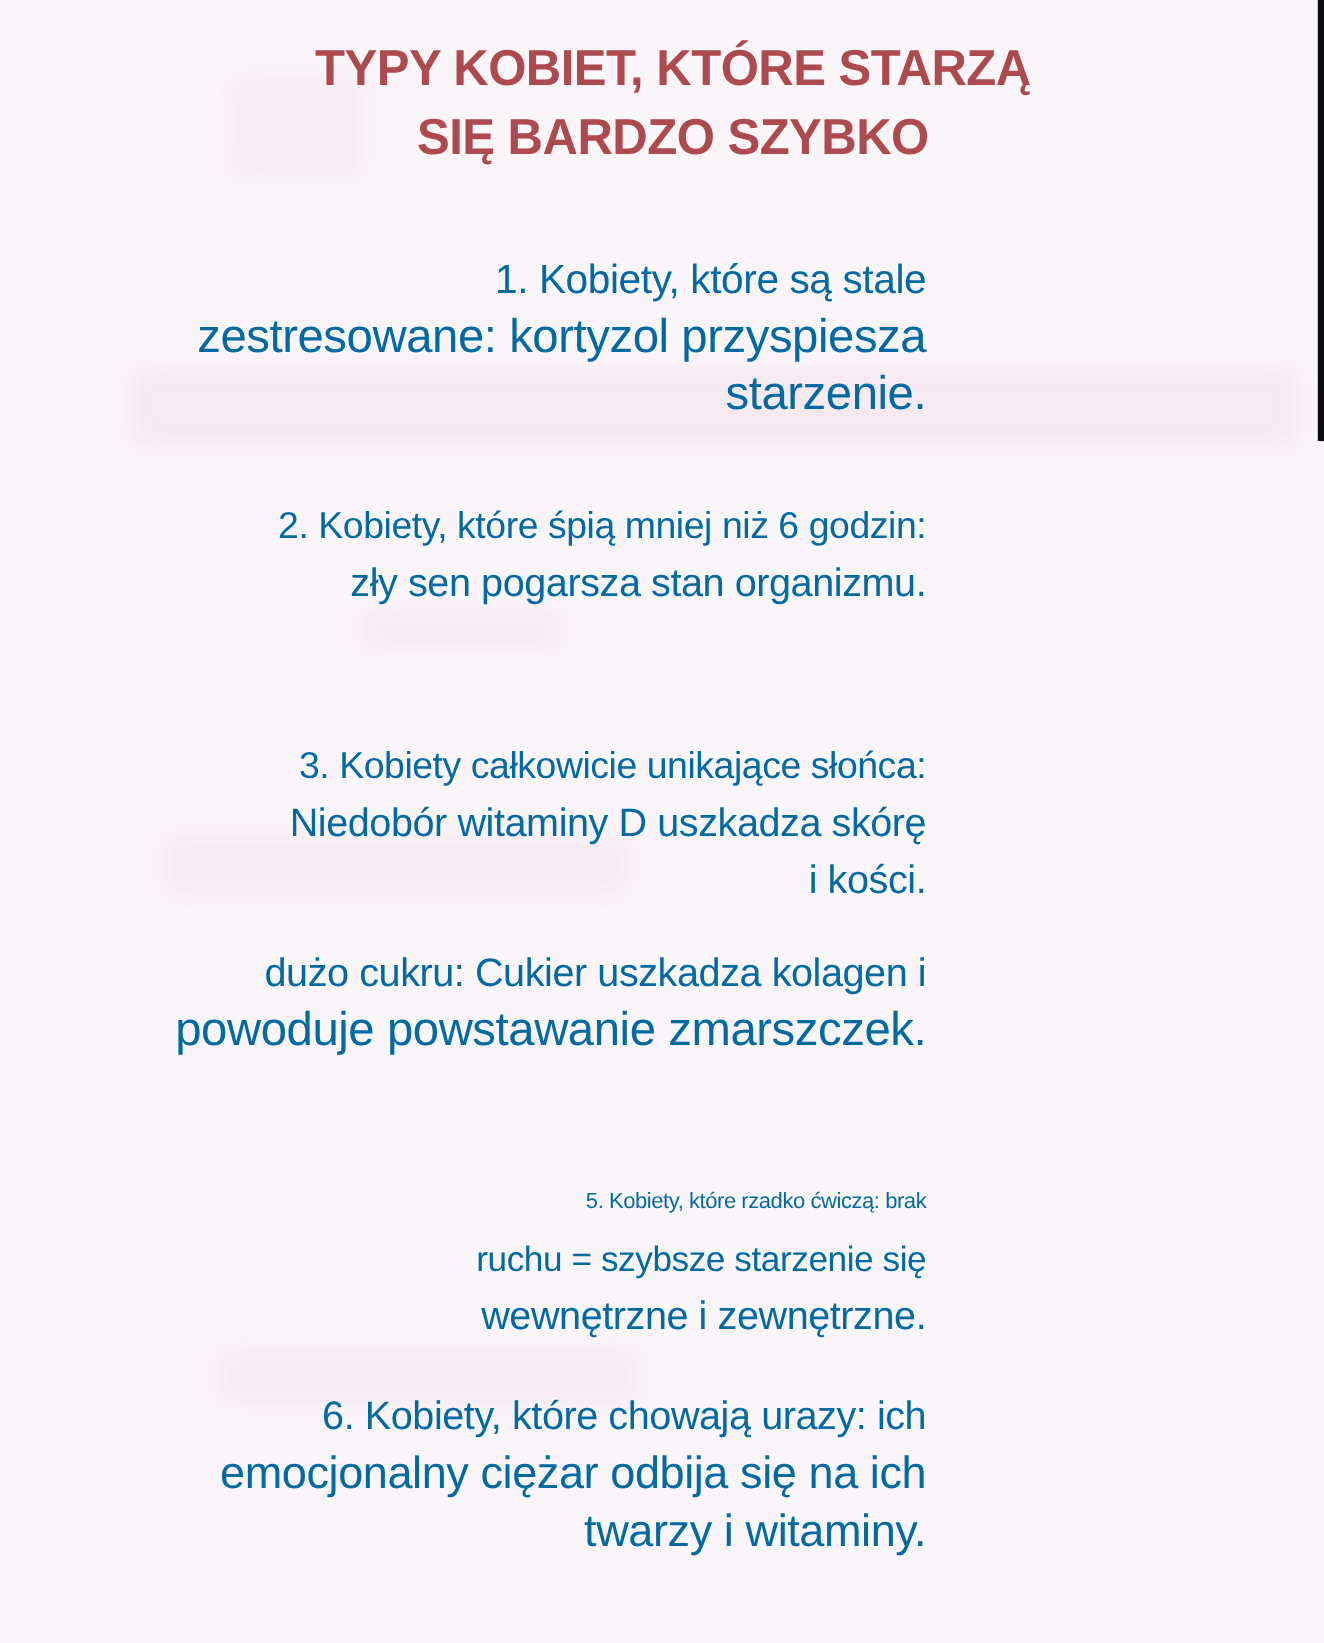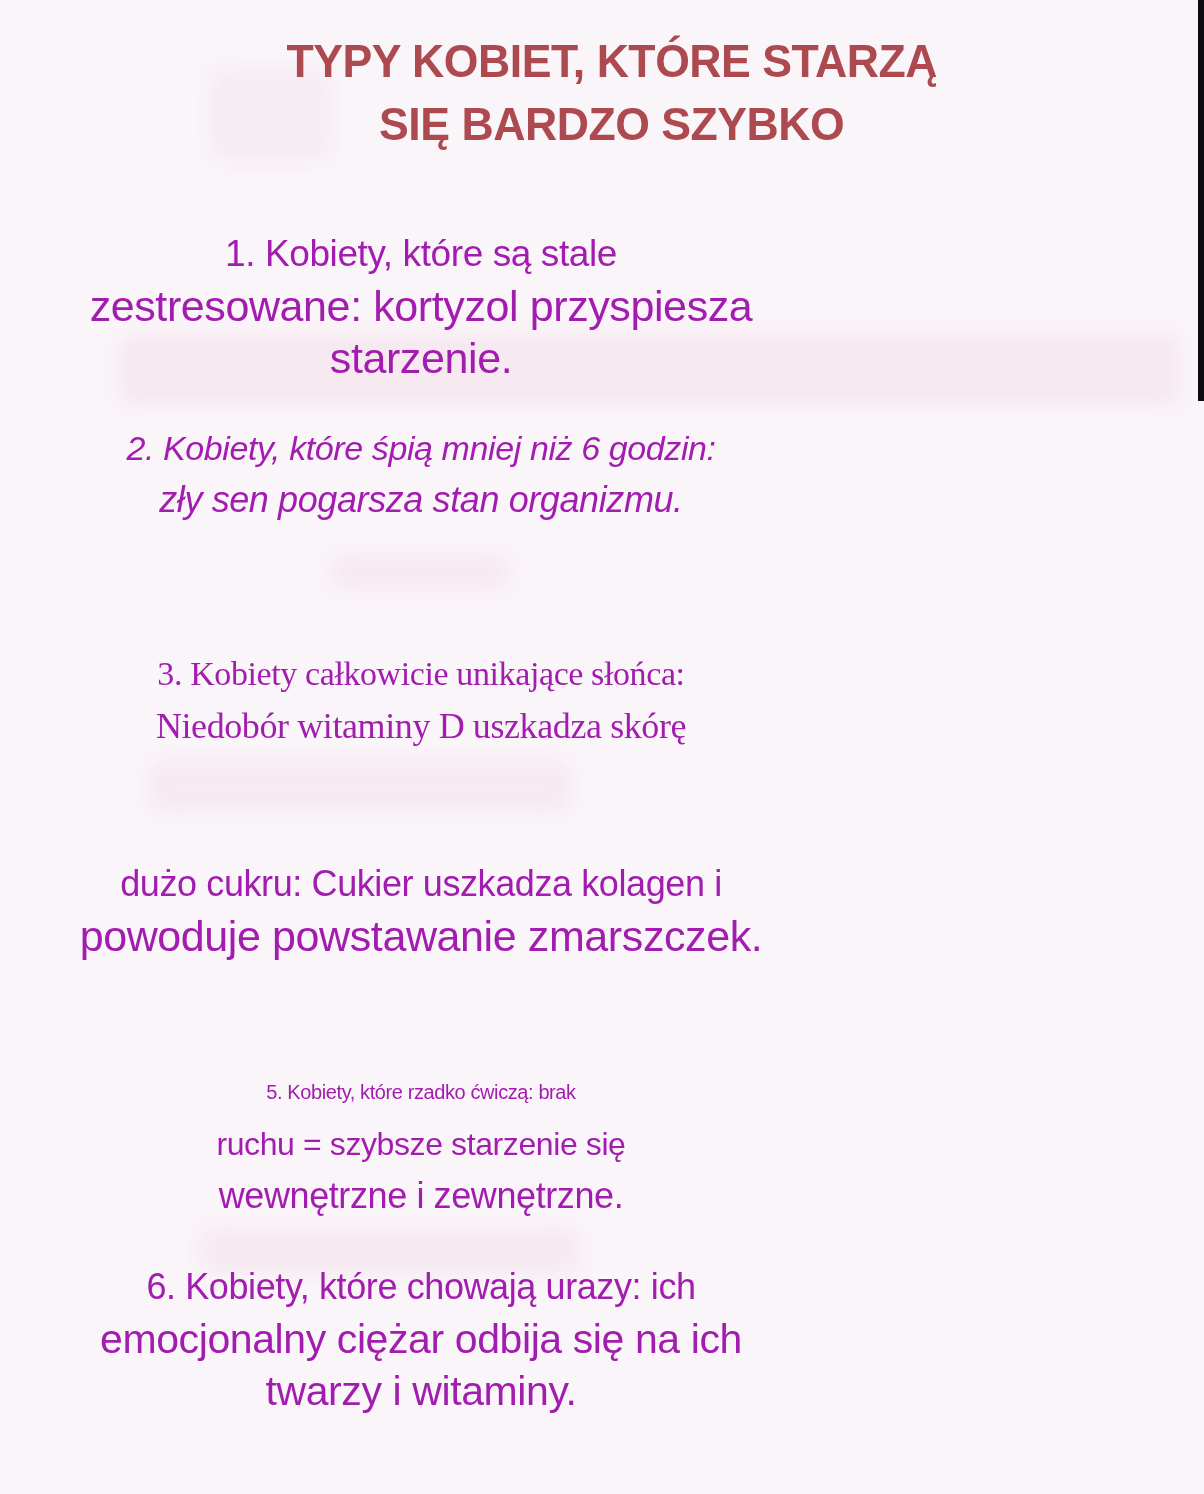--- a/index.html
+++ b/index.html
@@ -64,36 +64,36 @@
     position: absolute;
     left: 0;
     top: 0;
     width: 842px;
     height: 100%;
   }
   .item {
     position: absolute;
     left: 0;
     width: 842px;
-    text-align: center;
-    color: #a21caf;
+    text-align: right;
+    color: #0369a1;
     letter-spacing: -0.4px;
   }
   .line { display: block; line-height: 52px; }
   .fs30 { font-size: 20px; }
   .fs33 { font-size: 43px; }
   .fs34 { font-size: 34px; }
   .fs35 { font-size: 41px; }
   .fs36 { font-size: 36px; }
   .fs37 { font-size: 37px; }
   .fs39 { font-size: 32px; }
 
   .item-1 { top: 228px; }
-  .item-2 { top: 422px; font-style: italic; }
-  .item-3 { top: 648px; font-family: Liberation Serif, serif; }
+  .item-2 { top: 452px; }
+  .item-3 { top: 670px; }
   .item-4 { top: 858px; }
   .item-5 { top: 1066px; }
   .item-6 { top: 1250px; margin-top: 11px; }
 </style>
 </head>
 <body>
 
 <div class="page">
 
   <div class="artifact a5"></div>
@@ -117,20 +117,21 @@
     </div>
 
     <div class="item item-2">
       <span class="line fs34">2. Kobiety, które śpią mniej niż 6 godzin:</span>
       <span class="line fs36">zły sen pogarsza stan organizmu.</span>
     </div>
 
     <div class="item item-3">
       <span class="line fs34">3. Kobiety całkowicie unikające słońca:</span>
       <span class="line fs36">Niedobór witaminy D uszkadza skórę</span>
+      <span class="line fs36">i kości.</span>
     </div>
 
     <div class="item item-4">
       <span class="line fs36">dużo cukru: Cukier uszkadza kolagen i</span>
       <span class="line fs33">powoduje powstawanie zmarszczek.</span>
     </div>
 
     <div class="item item-5">
       <span class="line fs30">5. Kobiety, które rzadko ćwiczą: brak</span>
       <span class="line fs39">ruchu = szybsze starzenie się</span>

